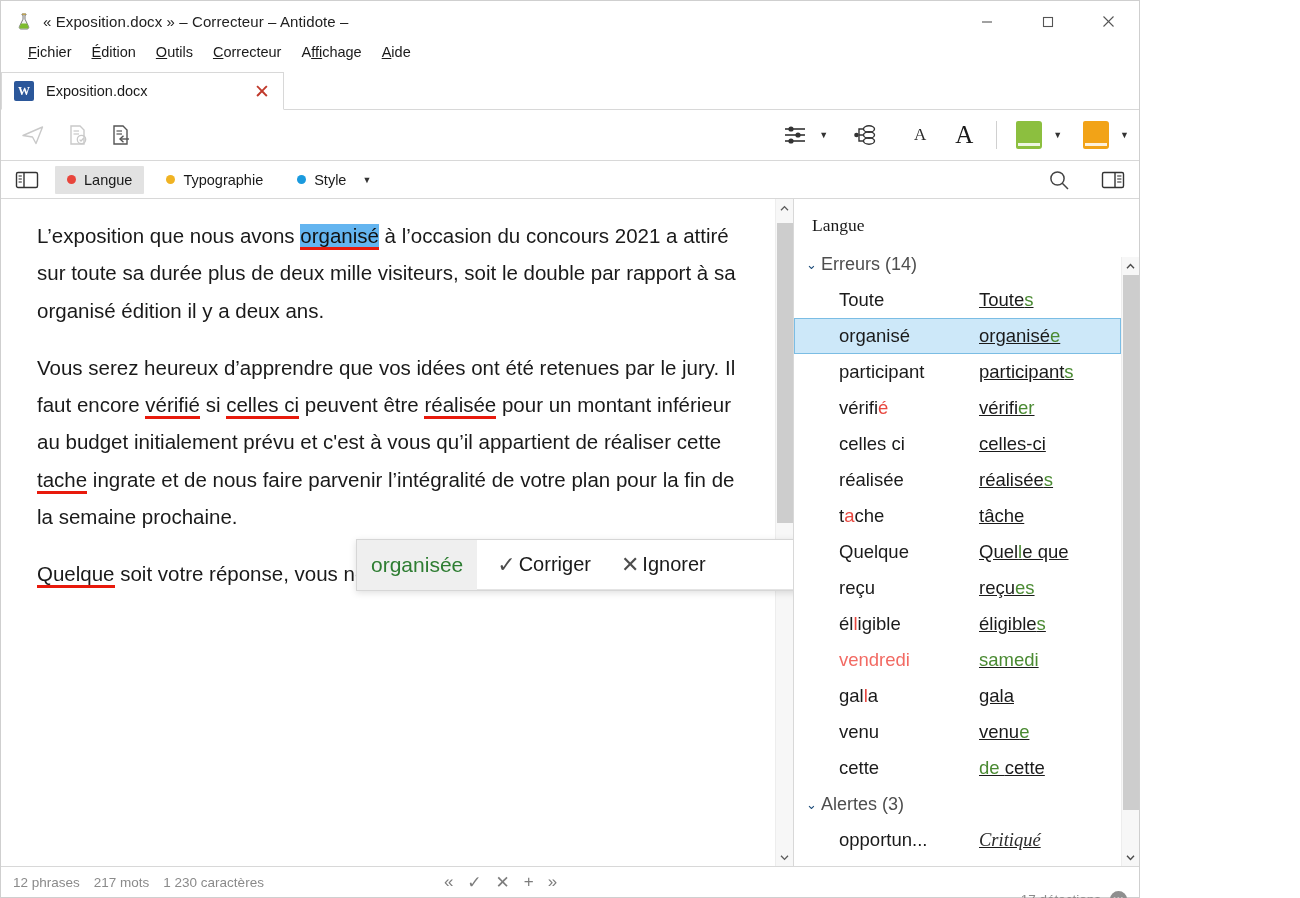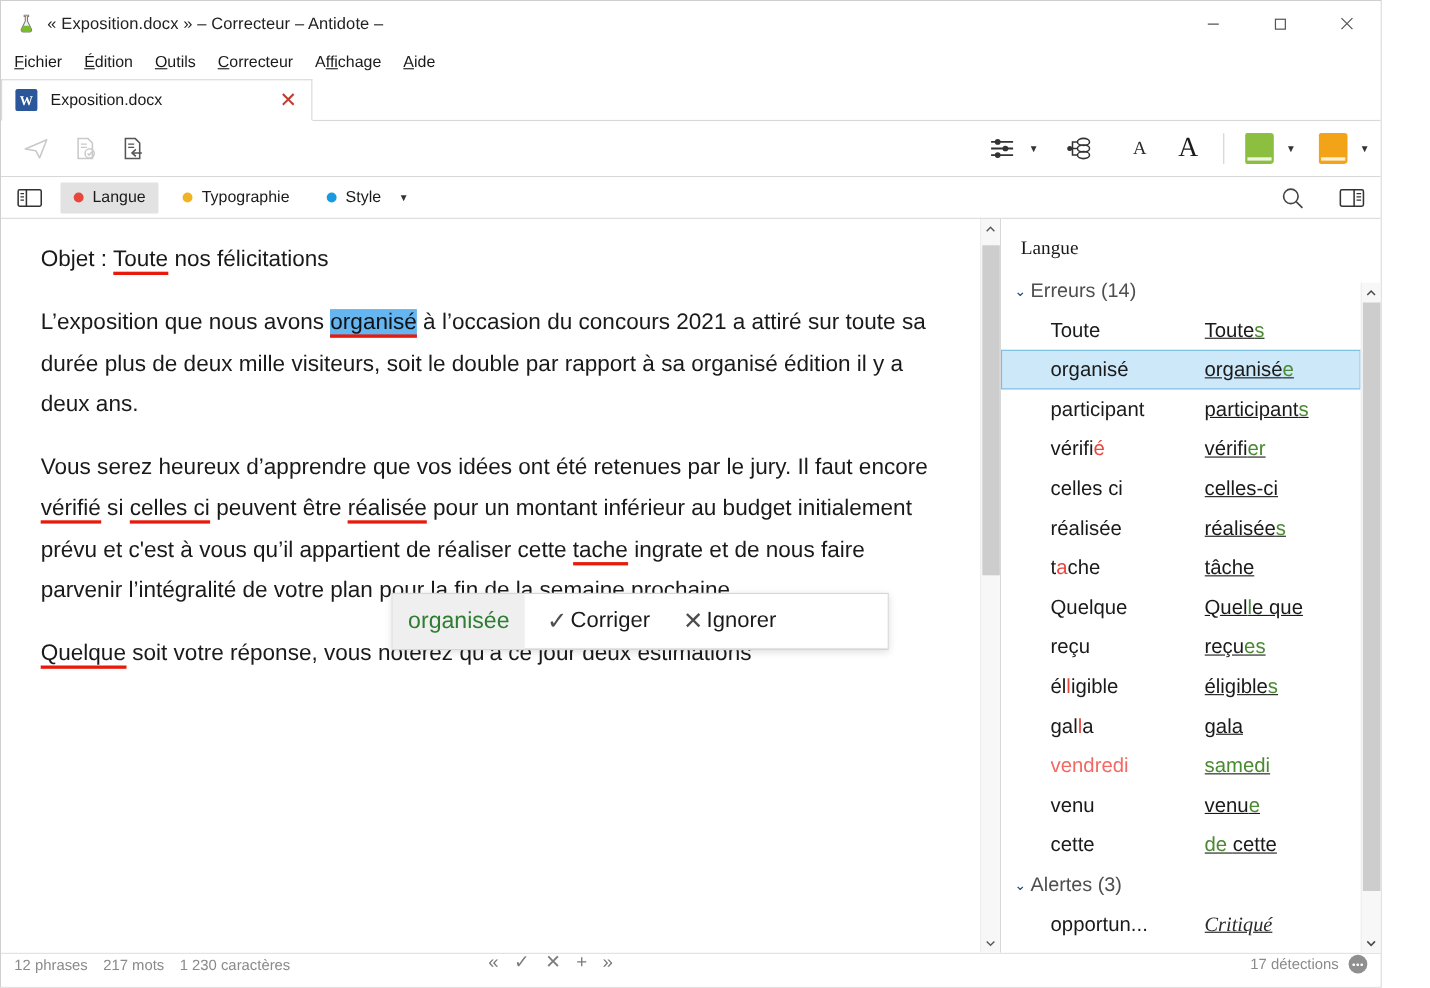--- a/index.html
+++ b/index.html
@@ -4,21 +4,21 @@
 <style>
   * { box-sizing: border-box; margin: 0; padding: 0; }
   html, body {
     width: 1300px; height: 898px;
     font-family: "Liberation Sans", sans-serif;
     background: #ffffff;
     overflow: hidden;
   }
   #app {
     position: relative;
-    width: 1256px; height: 898px;
+    width: 1140px; height: 898px;
     border: 1px solid #cfcfcf;
     background: #ffffff;
     display: flex; flex-direction: column;
   }
 
   
   .titlebar {
     height: 41px; flex: 0 0 41px;
     display: flex; align-items: center;
     background: #ffffff;
@@ -35,21 +35,21 @@
   }
   .winbtns { position: absolute; right: 0; top: 0; display: flex; height: 41px; }
   .winbtn {
     width: 61px; height: 41px; display: flex; align-items: center; justify-content: center;
     color: #555;
   }
 
   
   .menubar {
     height: 30px; flex: 0 0 30px;
-    display: flex; align-items: center; padding-left: 2px;
+    display: flex; padding-left: 17px;
     background: #ffffff;
   }
   .menu-item {
     font-size: 14.5px; color: #1a1a1a; padding: 2px 10px; white-space: nowrap;
   }
   .menu-item u { text-decoration: underline; }
 
   
   .tabstrip {
     height: 38px; flex: 0 0 38px;
@@ -226,21 +226,21 @@
   .ital { font-style: italic; color: #2b2b2b; font-family: "Liberation Serif", serif; }
   .side-vscroll {
     position: absolute; top: 58px; right: 0; bottom: 0; width: 18px;
     background: #f7f7f7; border-left: 1px solid #ededed;
     display: flex; flex-direction: column; align-items: center;
   }
 
   
   .statusbar {
     height: 31px; flex: 0 0 31px;
-    display: flex; align-items: flex-end;
+    display: flex; align-items: center;
     border-top: 1px solid #d8d8d8; background: #fff;
     font-size: 13.5px; color: #8a8a8a;
     padding: 12px 12px;
   }
   .st-left { display: flex; gap: 14px; }
   .st-nav { display: flex; align-items: center; gap: 14px; margin-left: 180px; color: #7d7d7d; font-size: 17px; }
   .st-right { margin-left: auto; display: flex; align-items: center; gap: 9px; margin-top: 34px; }
   .dots-badge {
     width: 17px; height: 17px; border-radius: 50%;
     background: #8f8f8f; color: #fff; font-size: 9px;
@@ -414,21 +414,20 @@
         <line x1="16.2" y1="9" x2="20.4" y2="9" stroke="#333" stroke-width="1.1"></line>
         <line x1="16.2" y1="12" x2="20.4" y2="12" stroke="#333" stroke-width="1.1"></line>
       </svg>
     </div>
   </div>
 
   <div class="body">
 
     <div class="docpane">
       <div class="doctext" id="doctext">
-          <p><span>Objet : </span><span class="err">Toute</span><span> nos félicitations</span></p>
           <p><span>L’exposition que nous avons </span><span class="sel">organisé</span><span> à l’occasion du concours 2021 a attiré sur toute sa durée plus de de</span><span>ux mille visiteurs, soit le double par rapport à sa</span><span> organisé édition il y a deux ans.</span></p>
           <p><span>Vous serez heureux d’apprendre que vos idées ont été retenues par le jury. Il faut encore </span><span class="err">vérifié</span><span> si </span><span class="err">celles ci</span><span> peuvent être </span><span class="err">réalisée</span><span> pour un montant  inférieur au budget initialement prévu et c'est à vous qu’il appartient de réaliser cette </span><span class="err">tache</span><span> ingrate et de nous faire parvenir l’intégralité de votre plan pour la fin de la semaine prochaine.</span></p>
           <p><span class="err">Quelque</span><span> soit votre réponse, vous noterez qu’à ce jour deux estimations</span></p>
         </div>
 
       <div class="vscroll">
         <div class="vsc-arrow">
           <svg width="9" height="7" viewBox="0 0 9 7">
               <path d="M1 5.2 4.5 1.6 8 5.2" fill="none" stroke="#5a5a5a" stroke-width="1.3"></path>
             </svg>
@@ -499,26 +498,26 @@
           </div>
           <div class="row">
             <div class="cell-a"><span>reçu</span></div>
             <div class="cell-b"><span>reçu</span><span class="gr">es</span></div>
           </div>
           <div class="row">
             <div class="cell-a"><span>él</span><span class="rd">l</span><span>igible</span></div>
             <div class="cell-b"><span>éligible</span><span class="gr">s</span></div>
           </div>
           <div class="row">
+            <div class="cell-a"><span class="all-red">vendredi</span></div>
+            <div class="cell-b"><span class="all-green">samedi</span></div>
+          </div>
+          <div class="row">
             <div class="cell-a"><span>gal</span><span class="rd">l</span><span>a</span></div>
             <div class="cell-b"><span>gala</span></div>
-          </div>
-          <div class="row">
-            <div class="cell-a"><span class="all-red">vendredi</span></div>
-            <div class="cell-b"><span class="all-green">samedi</span></div>
           </div>
           <div class="row">
             <div class="cell-a"><span>venu</span></div>
             <div class="cell-b"><span>venu</span><span class="gr">e</span></div>
           </div>
           <div class="row">
             <div class="cell-a"><span>cette</span></div>
             <div class="cell-b"><span class="gr">de </span><span>cette</span></div>
           </div>
           <div class="grouphdr">

